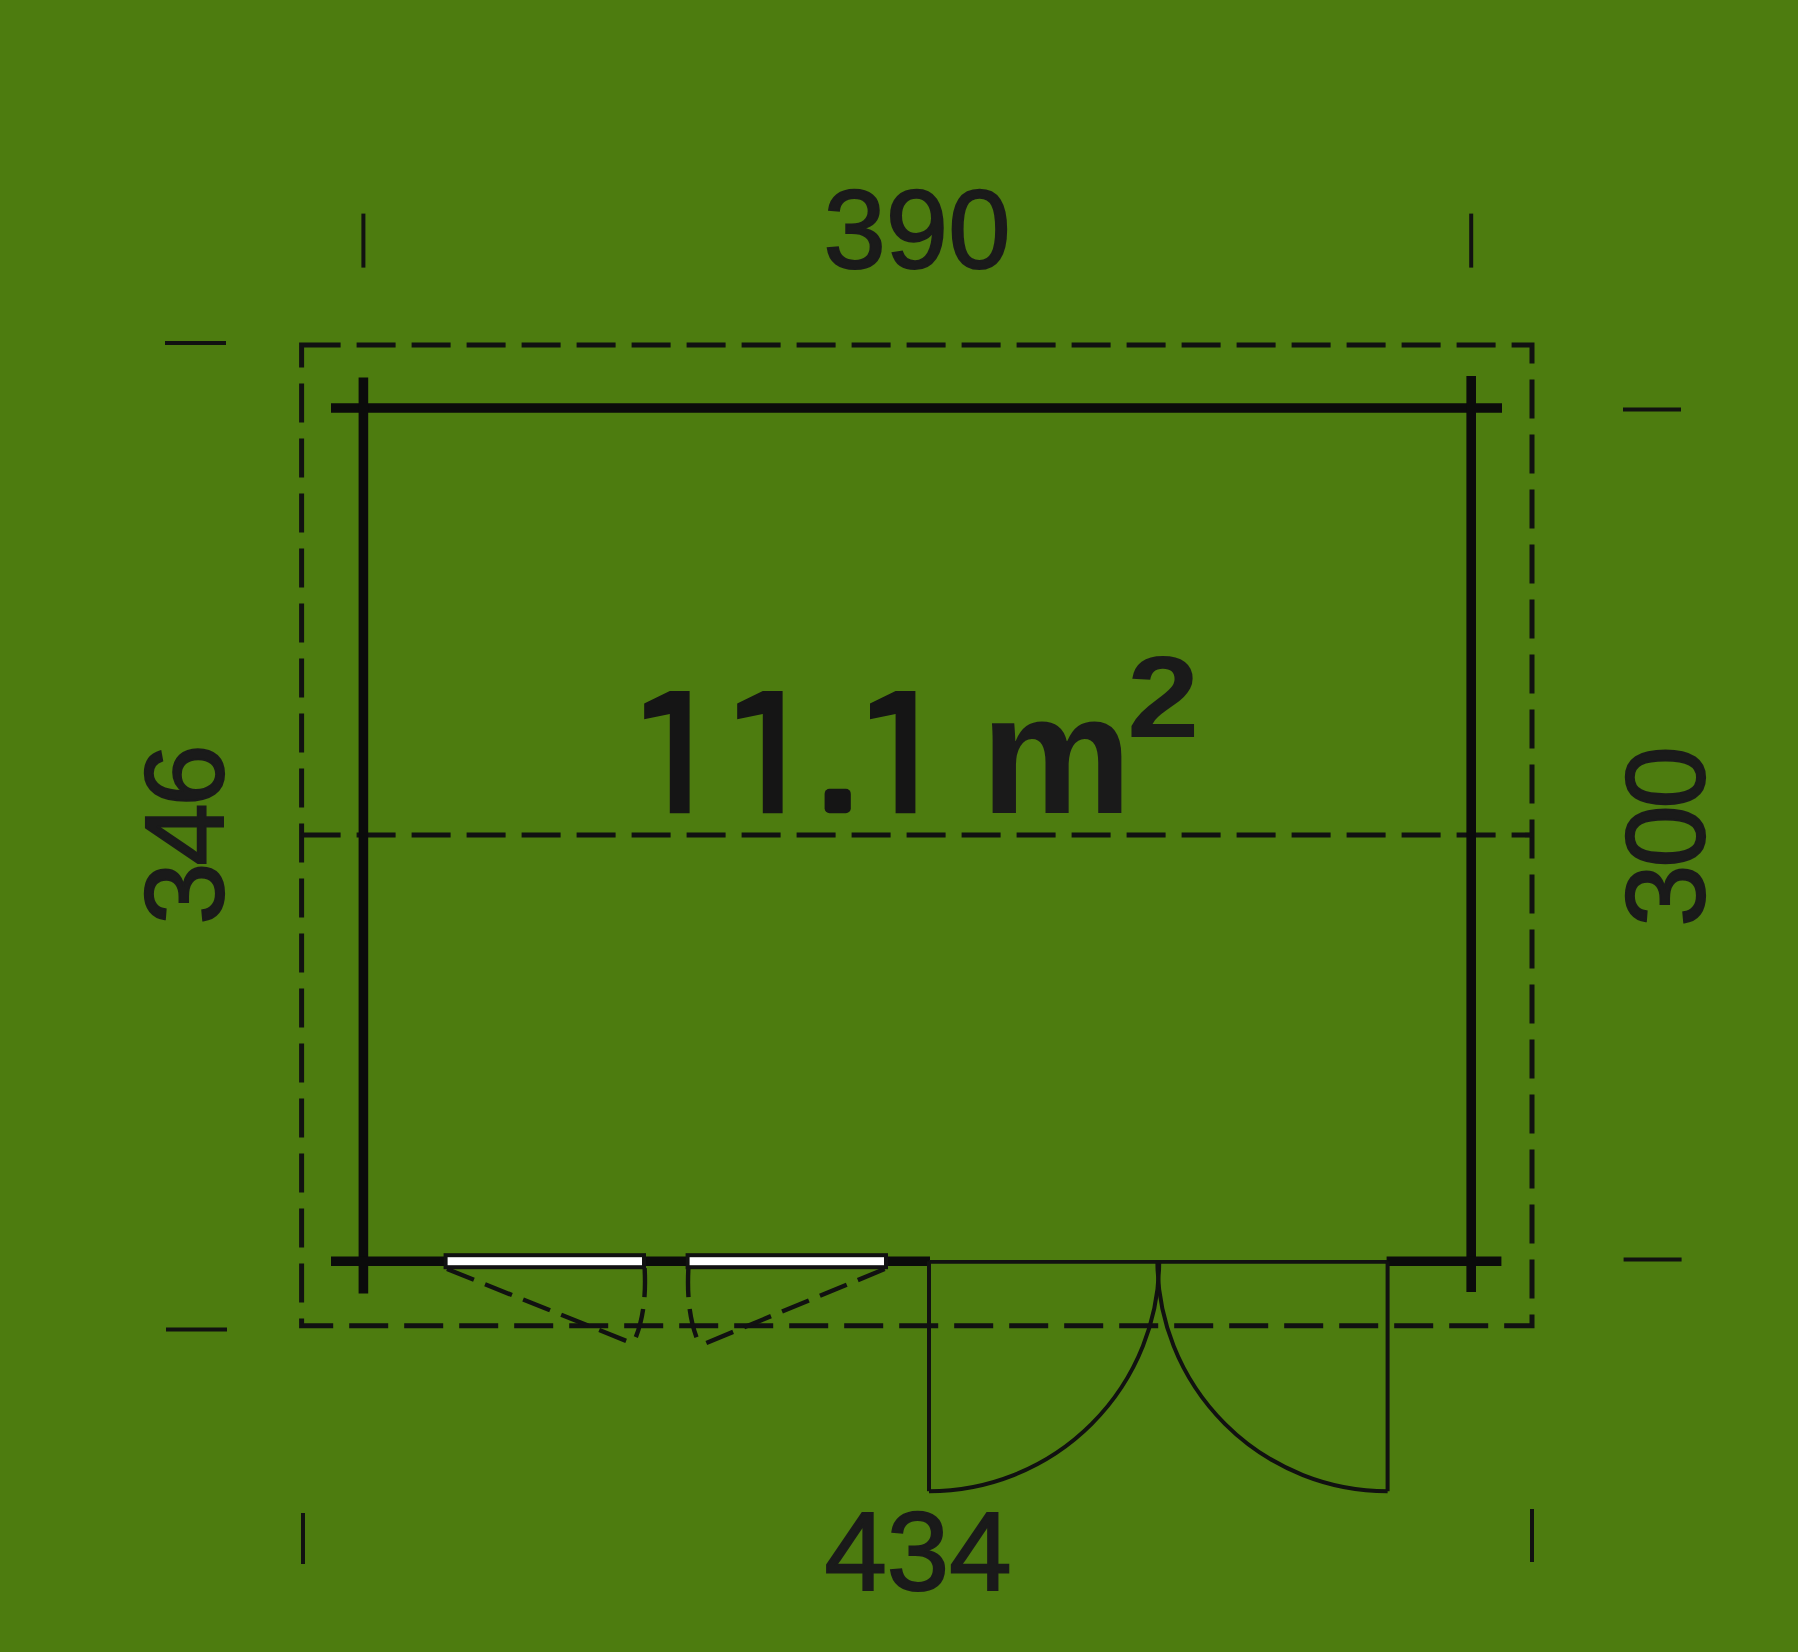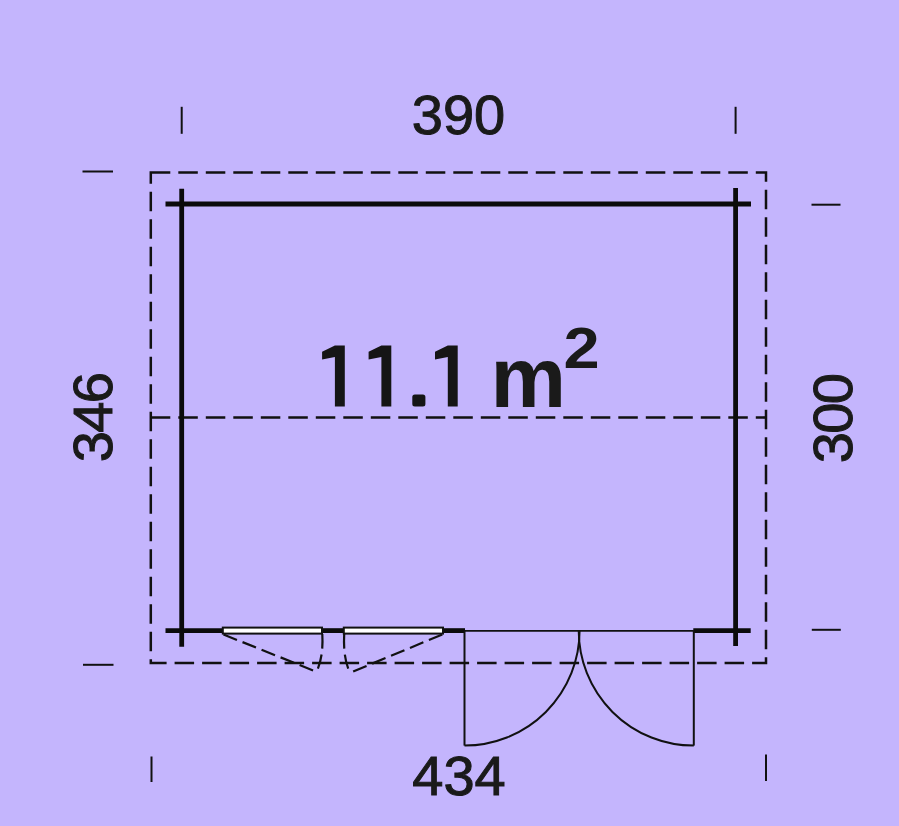--- a/index.html
+++ b/index.html
@@ -1,16 +1,16 @@
 <!DOCTYPE html>
 <html><head>
 <meta charset="utf-8">
 <style>
   html,body{margin:0;padding:0;background:#ffffff;}
-  .page{width:899px;height:826px;position:relative;background:#c4b5fd;overflow:hidden;}
+  .page{width:899px;height:826px;position:relative;background:#4d7c0f;overflow:hidden;}
   svg{display:block;}
   text{font-family:"Liberation Sans", sans-serif;fill:#1a1a1a;}
 </style>
 </head>
 <body>
 
 <div class="page">
 <svg width="899" height="826" viewBox="0 0 899 826">
 
   <g stroke="#111" stroke-width="2.5" fill="none" stroke-dasharray="19.5,8">

